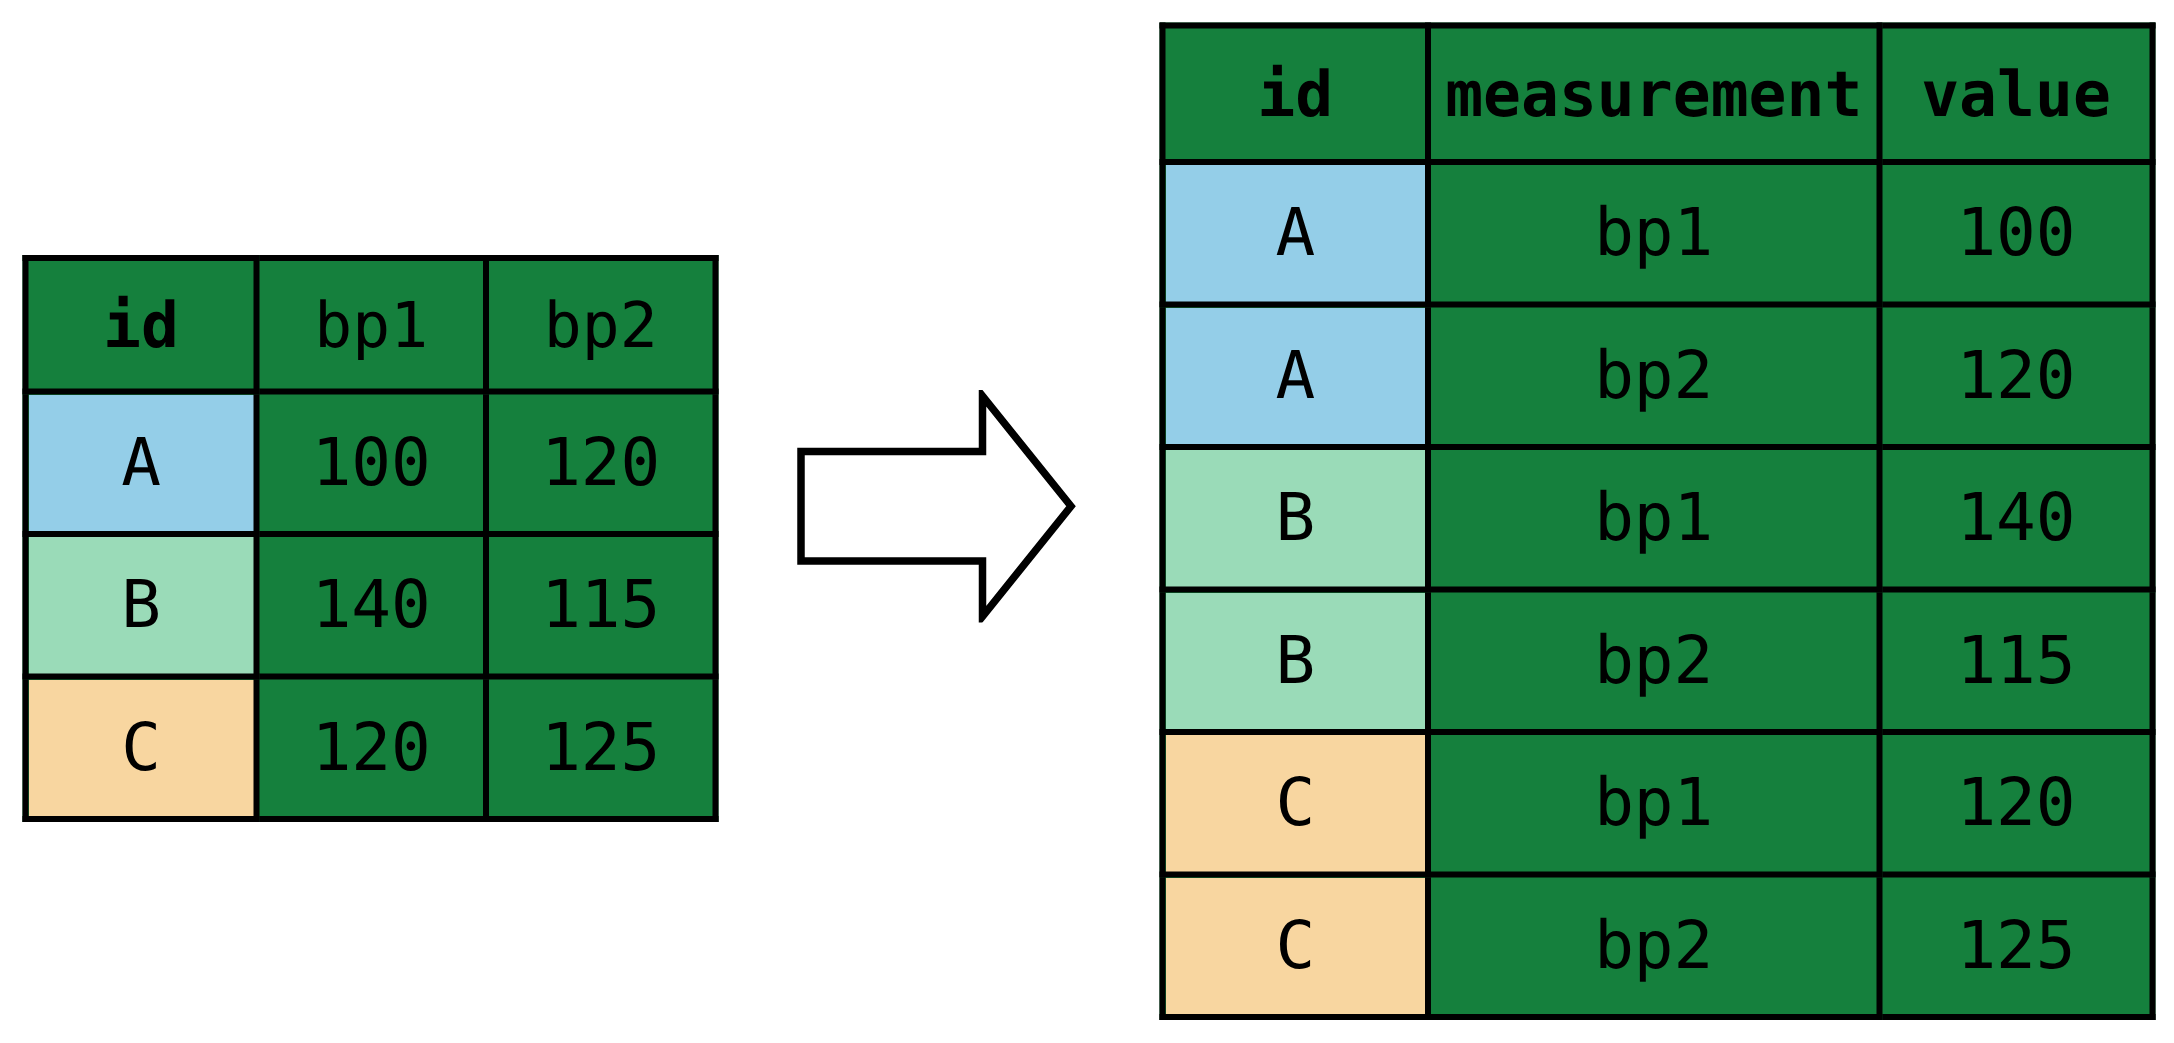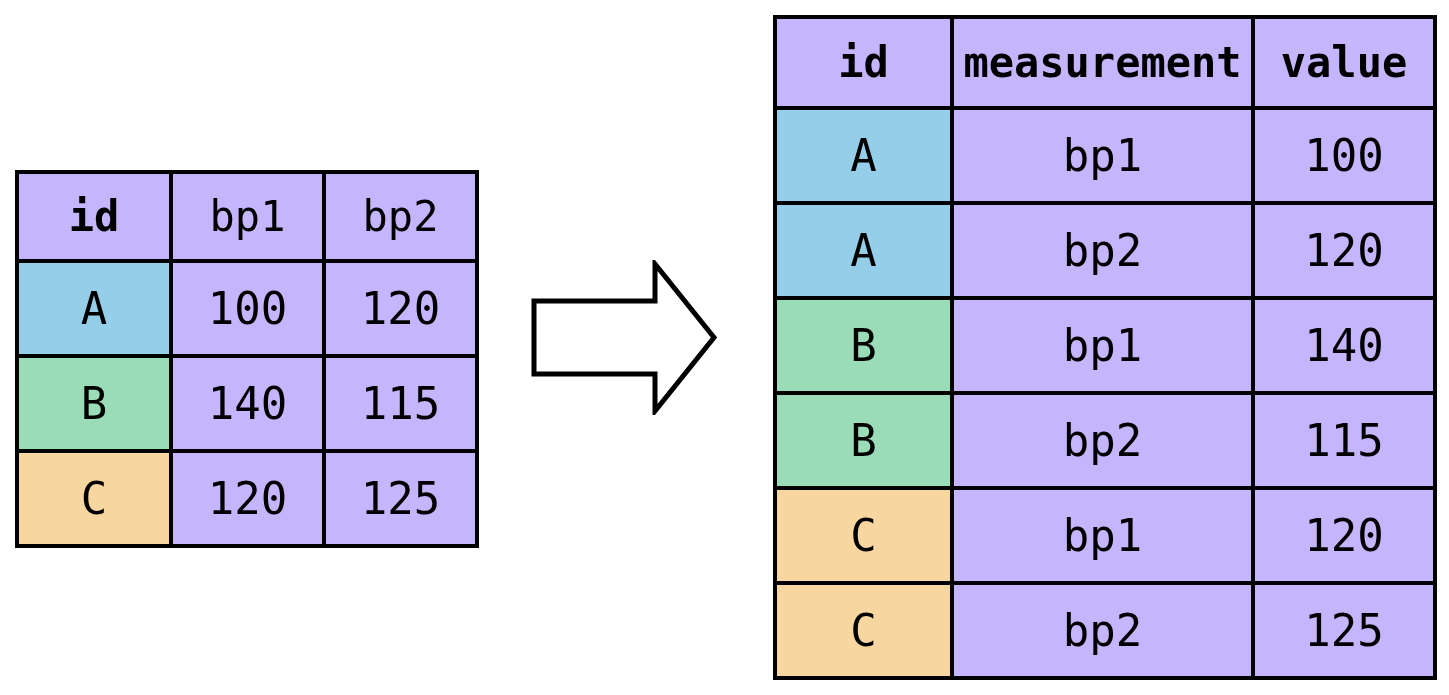--- a/index.html
+++ b/index.html
@@ -9,21 +9,21 @@
     height: 695px;
     background: #ffffff;
     overflow: hidden;
     font-family: "DejaVu Sans Mono", monospace;
     color: #000000;
   }
   table.tbl {
     position: absolute;
     border-collapse: collapse;
     table-layout: fixed;
-    background: #c4b5fd;
+    background: #15803d;
   }
   table.tbl th, table.tbl td {
     border: 4px solid #000000;
     text-align: center;
     vertical-align: middle;
     padding: 0;
     overflow: hidden;
     white-space: nowrap;
   }
   table.tbl th { font-size: 42px; font-weight: bold; }

